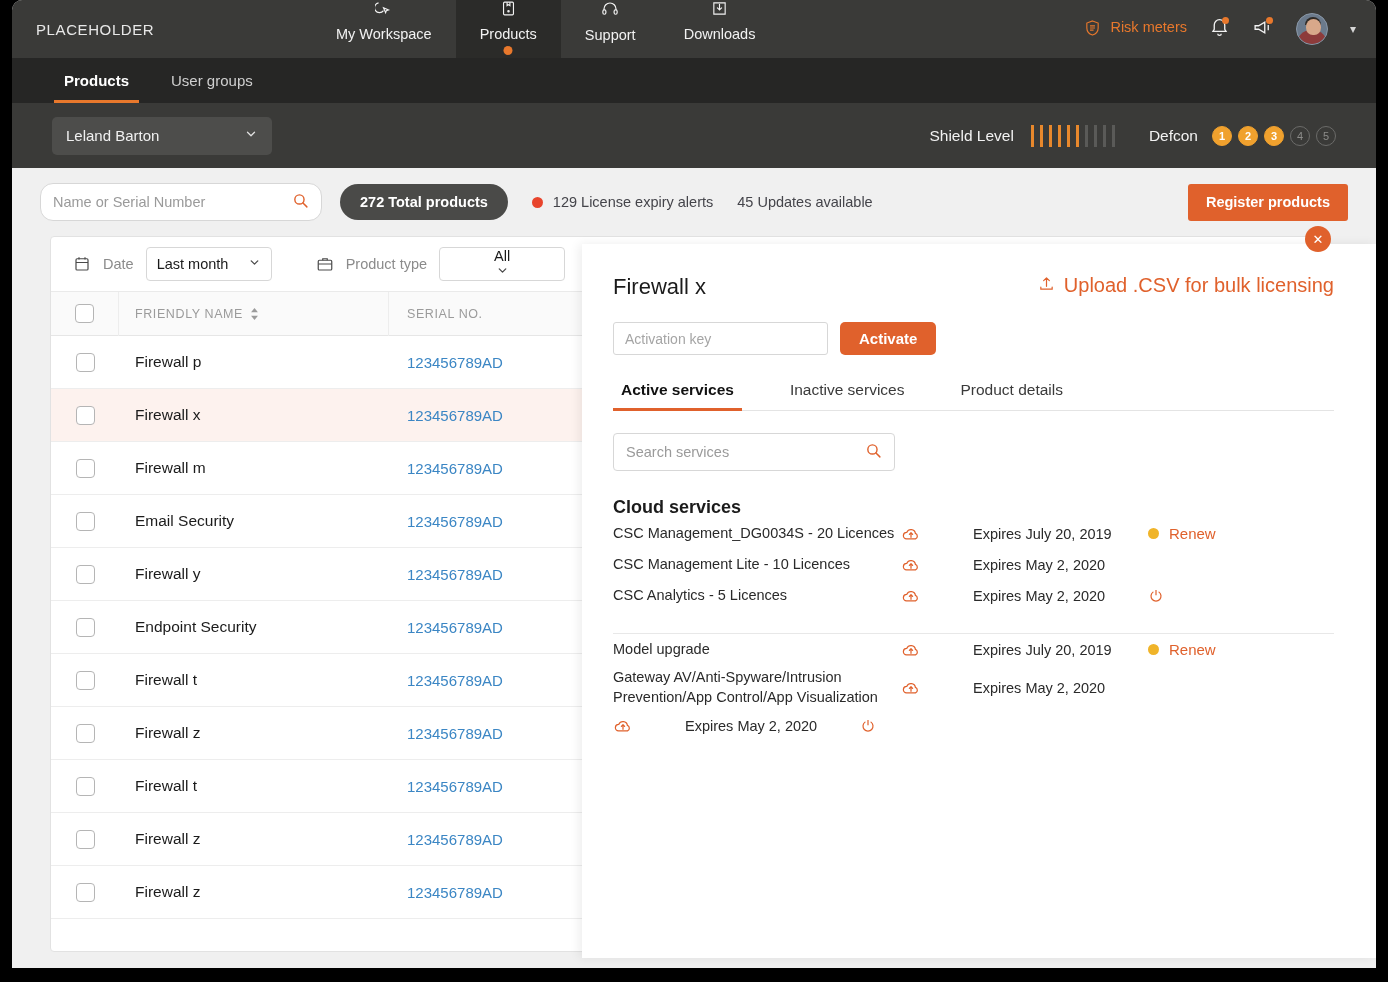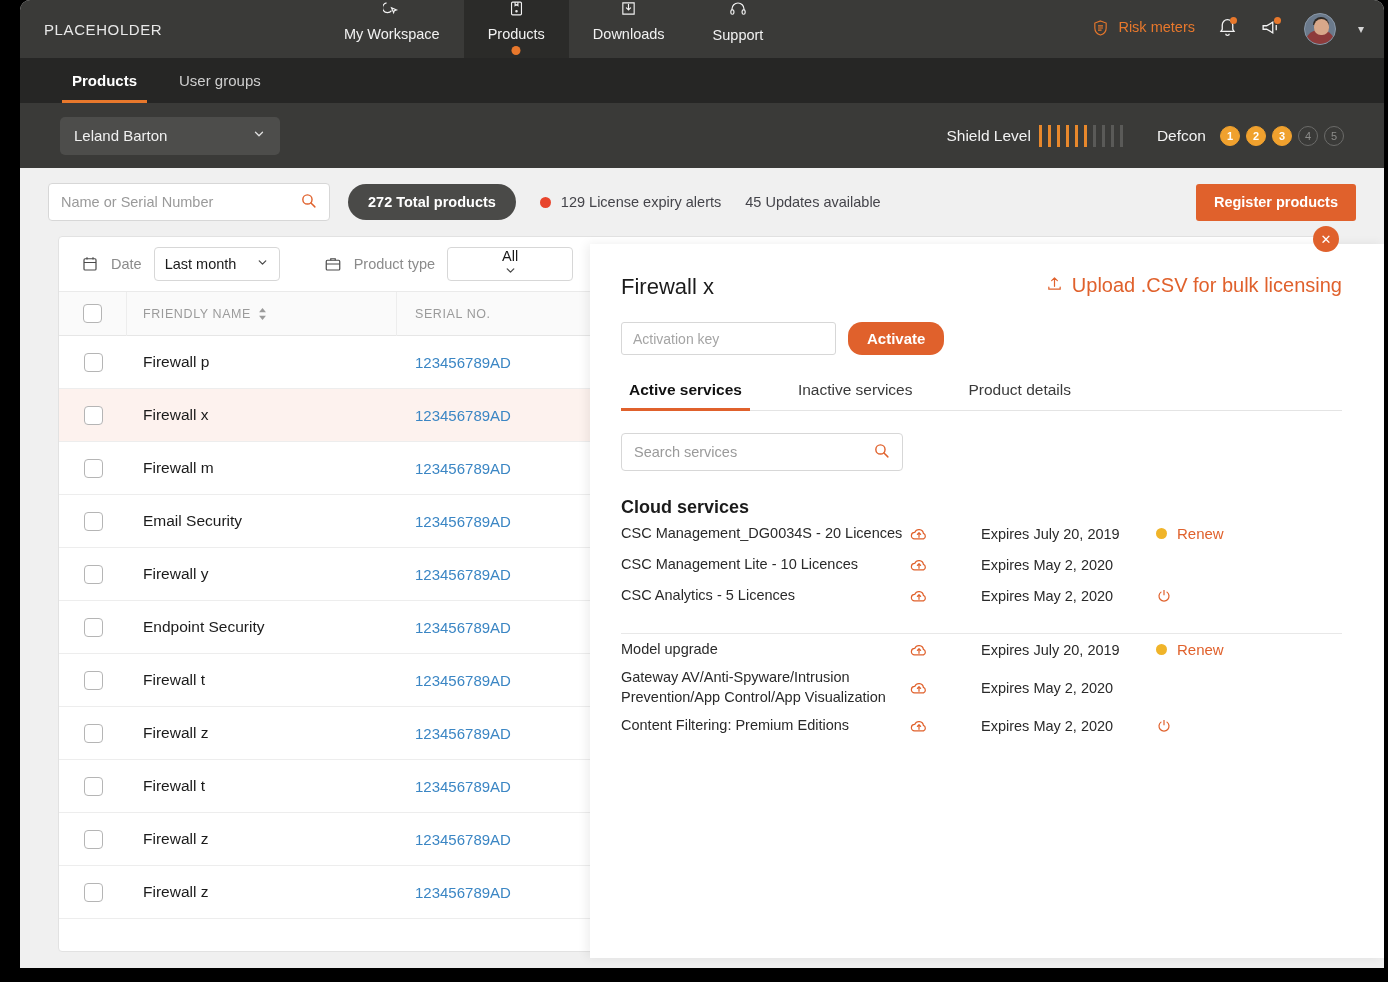--- a/index.html
+++ b/index.html
@@ -4,21 +4,21 @@
 <style>
   * { box-sizing: border-box; margin: 0; padding: 0; }
   html, body {
     width: 1388px; height: 982px;
     background: #000;
     font-family: "Liberation Sans", sans-serif;
     overflow: hidden;
   }
   .frame {
     position: absolute;
-    left: 20px; top: 0; width: 1364px; height: 968px;
+    left: 12px; top: 0; width: 1364px; height: 968px;
     background: #f0f0f0;
     border-radius: 10px 10px 0 0;
     overflow: hidden;
   }
 
   
   .topnav {
     height: 58px; background: #3a3a38;
     display: flex; align-items: stretch;
     position: relative;
@@ -92,21 +92,21 @@
     height: 65px; background: #3a3a38;
     display: flex; align-items: center; padding: 0 40px;
   }
   .userselect {
     background: #4d4d4b; border-radius: 5px; height: 38px;
     display: flex; align-items: center; justify-content: space-between;
     padding: 0 14px; min-width: 220px; color: #f0f0f0; font-size: 15px;
     cursor: pointer;
   }
   .bandright { margin-left: auto; display: flex; align-items: center; gap: 34px; }
-  .shieldwrap { display: flex; align-items: center; gap: 8px; }
+  .shieldwrap { display: flex; align-items: center; gap: 17px; }
   .shieldlabel { color: #f2f2f2; font-size: 15.5px; }
   .bars { display: flex; gap: 6px; }
   .bar { width: 3px; height: 22px; background: #5a5a58; }
   .bar.on { background: #e8882c; }
   .defconwrap { display: flex; align-items: center; gap: 14px; }
   .defconlabel { color: #f2f2f2; font-size: 15.5px; }
   .dots { display: flex; gap: 6px; }
   .dcdot {
     width: 20px; height: 20px; border-radius: 50%;
     display: flex; align-items: center; justify-content: center;
@@ -115,21 +115,21 @@
   }
   .dcdot.on { background: #f0a12e; color: #fff; border-color: #f0a12e; font-weight: bold; }
 
   
   .toolbar {
     height: 68px; display: flex; align-items: center; padding: 0 28px 0 28px;
     background: #f0f0f0;
   }
   .searchbox {
     width: 282px; height: 38px; background: #fff; border: 1px solid #d7d7d7;
-    border-radius: 4px; display: flex; align-items: center;
+    border-radius: 13px; display: flex; align-items: center;
     padding: 0 12px; gap: 8px;
   }
   .searchbox input {
     border: none; outline: none; flex: 1; font-size: 14.5px;
     color: #333; font-family: "Liberation Sans", sans-serif; background: transparent;
   }
   .searchbox input::placeholder { color: #9a9a9a; }
   .pill {
     margin-left: 18px; background: #4a4a48; color: #fff; border-radius: 20px;
     height: 36px; display: flex; align-items: center; padding: 0 20px;
@@ -222,21 +222,21 @@
     color: #e0612c; font-size: 20px; cursor: pointer;
   }
   .activaterow { display: flex; align-items: center; gap: 12px; margin-top: 22px; }
   .keyinput {
     width: 215px; height: 33px; border: 1px solid #d7d7d7; border-radius: 3px;
     padding: 0 11px; font-size: 14px; outline: none; background: #fff;
     font-family: "Liberation Sans", sans-serif; color: #333;
   }
   .keyinput::placeholder { color: #a5a5a5; }
   .activatebtn {
-    background: #e0612c; color: #fff; border: none; border-radius: 14px;
+    background: #e0612c; color: #fff; border: none; border-radius: 5px;
     height: 33px; padding: 0 19px; font-size: 15px; font-weight: bold;
     cursor: pointer; font-family: "Liberation Sans", sans-serif;
   }
   .ptabs {
     display: flex; gap: 0; margin-top: 26px;
     border-bottom: 1px solid #e4e4e4;
   }
   .ptab {
     padding: 0 8px 11px 8px; margin-right: 40px; font-size: 15.5px;
     color: #3a3a3a; position: relative; cursor: pointer;
@@ -298,37 +298,37 @@
             <path d="M10 3v5l2-1.5L14 8V3"></path>
               <circle cx="12" cy="16" r="1"></circle>
           </svg>
         </span>
         <span>Products</span>
         <span class="navdot"></span>
       </div>
 
       <div class="navitem">
         <span class="navicon">
-          <svg width="17" height="17" viewBox="0 0 24 24" fill="none" stroke="#f2f2f2" stroke-width="1.6">
-            <path d="M4 4h16v16H4z" stroke-dasharray="0"></path>
-            <path d="M12 6v8m0 0l-3-3m3 3l3-3" stroke-linecap="round"></path>
-          </svg>
-        </span>
-        <span>Downloads</span>
-      </div>
-
-      <div class="navitem">
-        <span class="navicon">
           <svg width="18" height="18" viewBox="0 0 24 24" fill="none" stroke="#f2f2f2" stroke-width="1.6">
             <path d="M4 14v-2a8 8 0 0 1 16 0v2"></path>
             <rect x="2.5" y="13" width="4" height="6" rx="2"></rect>
             <rect x="17.5" y="13" width="4" height="6" rx="2"></rect>
           </svg>
         </span>
         <span>Support</span>
+      </div>
+
+      <div class="navitem">
+        <span class="navicon">
+          <svg width="17" height="17" viewBox="0 0 24 24" fill="none" stroke="#f2f2f2" stroke-width="1.6">
+            <path d="M4 4h16v16H4z" stroke-dasharray="0"></path>
+            <path d="M12 6v8m0 0l-3-3m3 3l3-3" stroke-linecap="round"></path>
+          </svg>
+        </span>
+        <span>Downloads</span>
       </div>
     </div>
 
     <div class="navright">
       <div class="riskmeters">
         <span>
           <svg width="17" height="18" viewBox="0 0 24 24" fill="none" stroke="#e8782c" stroke-width="1.6">
             <path d="M12 2l8 3v7c0 5-3.5 8.5-8 10-4.5-1.5-8-5-8-10V5l8-3z"></path>
             <path d="M8.5 9h7M8.5 12h7M8.5 15h5"></path>
           </svg>
@@ -686,21 +686,20 @@
             <svg width="20" height="18" viewBox="0 0 24 22" fill="none" stroke="#e0612c" stroke-width="1.5">
               <path d="M6.5 17a4 4 0 0 1 .4-8 5.5 5.5 0 0 1 10.5 1.3A3.6 3.6 0 0 1 17.5 17z"></path>
               <path d="M12 15V9.5m0 0l-2 2m2-2l2 2" stroke-linecap="round"></path>
             </svg>
           </div>
           <div class="svcexp">Expires May 2, 2020</div>
           <div class="svcstatus"></div>
         </div>
 
         <div class="svcrow">
-          <div class="svcname">Content Filtering: Premium Editions</div>
           <div class="svcicon">
             <svg width="20" height="18" viewBox="0 0 24 22" fill="none" stroke="#e0612c" stroke-width="1.5">
               <path d="M6.5 17a4 4 0 0 1 .4-8 5.5 5.5 0 0 1 10.5 1.3A3.6 3.6 0 0 1 17.5 17z"></path>
               <path d="M12 15V9.5m0 0l-2 2m2-2l2 2" stroke-linecap="round"></path>
             </svg>
           </div>
           <div class="svcexp">Expires May 2, 2020</div>
           <div class="svcstatus">
             <span class="poweric">
               <svg width="16" height="16" viewBox="0 0 24 24" fill="none" stroke="#e0612c" stroke-width="1.8">

